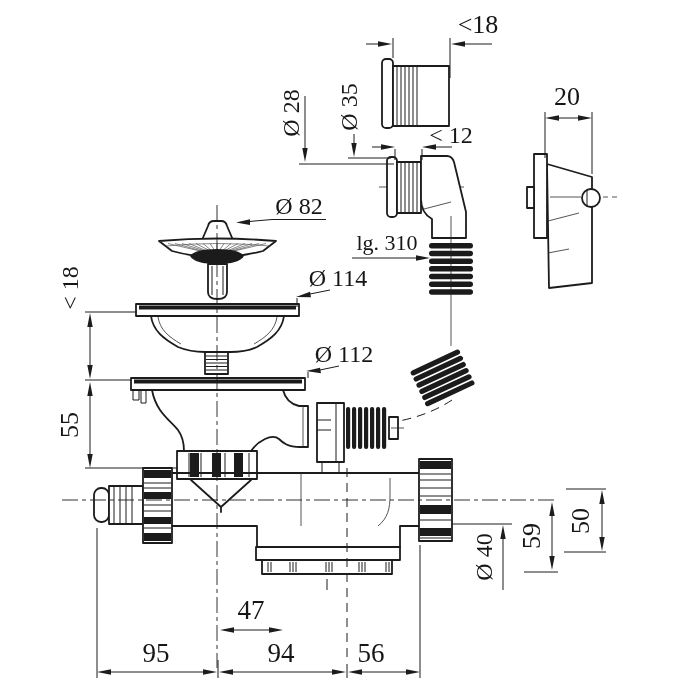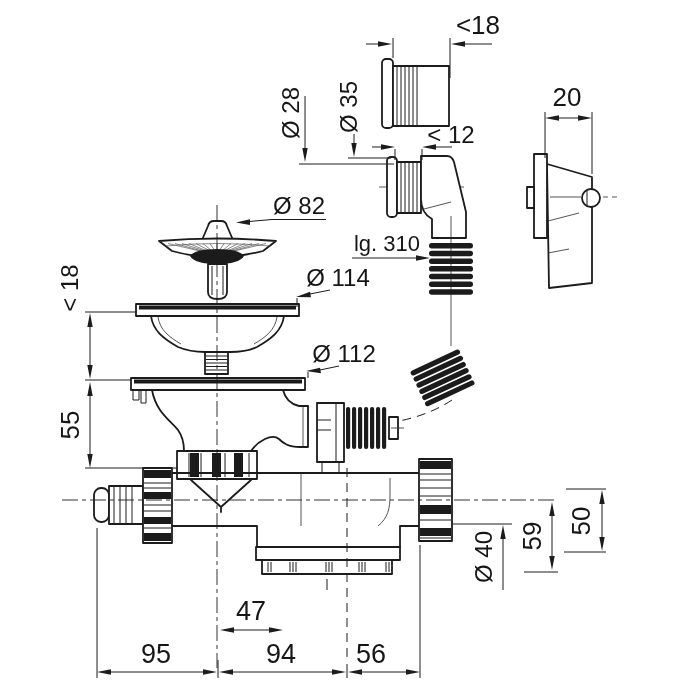--- a/index.html
+++ b/index.html
@@ -1,17 +1,17 @@
 <!DOCTYPE html>
 <html><head>
 <meta charset="utf-8">
 <style>
   html,body{margin:0;padding:0;background:#fff;}
   .stage{width:680px;height:680px;background:#fff;position:relative;overflow:hidden;
-         font-family:Liberation Sans, sans-serif;}
+         font-family:Liberation Serif, serif;}
   svg{display:block;}
   .outline{fill:none;stroke:#1c1c1c;stroke-width:1.8;stroke-linejoin:round;stroke-linecap:round;}
   .outline-fill{fill:#fff;stroke:#1c1c1c;stroke-width:1.8;stroke-linejoin:round;}
   .detail{fill:none;stroke:#1c1c1c;stroke-width:1;}
   .thin{fill:none;stroke:#2a2a2a;stroke-width:.8;}
   .mesh{stroke:#555;stroke-width:.7;fill:none;}
   .bar{fill:#1b1b1b;stroke:none;}
   .band{fill:#1b1b1b;stroke:none;}
   .dim{fill:none;stroke:#1c1c1c;stroke-width:1;}
   .arrow{fill:#1c1c1c;stroke:none;}

